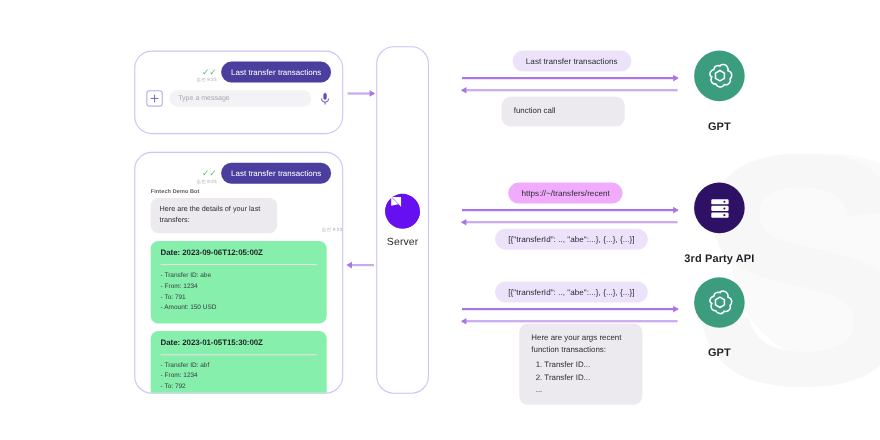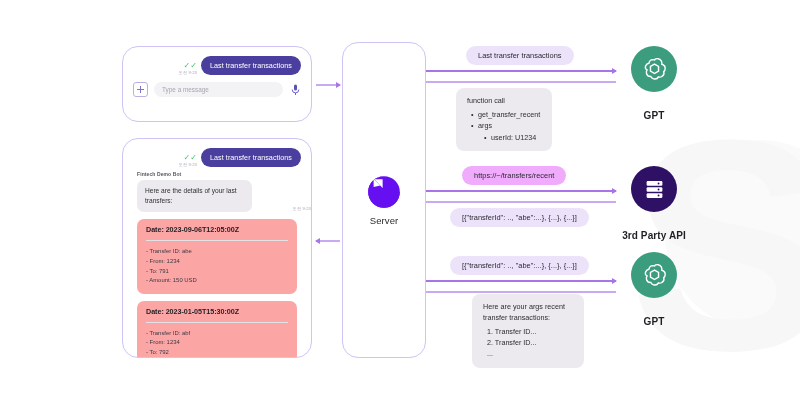--- a/index.html
+++ b/index.html
@@ -157,21 +157,21 @@
     margin-right: 38px;
     position: relative;
   }
   .in-row {
     display: flex;
     align-items: flex-end;
     gap: 3px;
   }
   .in-row .timestamp { padding-bottom: 1px; }
   .card {
-    background: #fca5a5;
+    background: #86efac;
     border-radius: 7px;
     margin: 7px 14px 0 14px;
     padding: 6px 9px 8px 9px;
   }
   .card-date {
     font-size: 7.2px;
     font-weight: 700;
     color: #1f1f24;
     letter-spacing: -0.05px;
     white-space: nowrap;
@@ -184,21 +184,21 @@
   .card-line {
     font-size: 5.9px;
     color: #3a3a42;
     line-height: 1.62;
     white-space: nowrap;
   }
 
   
   #server-box {
     left: 342px; top: 42px;
-    width: 84px; height: 316px;
+    width: 48px; height: 316px;
     display: flex;
     flex-direction: column;
     align-items: center;
     justify-content: center;
     gap: 6px;
   }
   .server-logo {
     width: 34px; height: 34px;
     position: relative;
   }
@@ -388,28 +388,22 @@
         <path d="M6.6 4.0 L13.2 10.6 L6.6 12.0 Z" fill="#ffffff"></path>
       </svg>
     </div>
     <div class="server-label">Server</div>
   </div>
 
   <div class="pill" style="left:466px; top:46px;">Last transfer transactions</div>
   <div class="arrow right dark" style="left:420px; top:70px; width:196px;"></div>
   <div class="arrow left" style="left:420px; top:81px; width:196px;"></div>
 
-  <div class="gray-box" style="left:456px; top:88px; width:96px;">
+  <div class="gray-box" style="left:456px; top:88px; width:112px;">
     <div class="gb-title">function call</div>
-    <ul class="gb-list" id="fc-items">
-        <li>get_transfer_recent</li>
-        <li>args<ul class="gb-list sub">
-            <li>userId: U1234</li>
-          </ul></li>
-      </ul>
   </div>
 
   <div class="node" style="left:616px; top:46px;">
     <div class="node-circle" style="background:#3c9d7e;">
       <svg width="27" height="27" viewBox="0 0 24 24" fill="none" stroke="#ffffff" stroke-width="1.25">
         <path d="M12 3.2c1.9-1.4 4.6-1 5.9 1 .6.9.8 2 .6 3.1 1.7.4 3 1.9 3 3.7 0 1.1-.5 2.2-1.3 2.9.5 1.6-.1 3.4-1.6 4.3-.9.6-2 .7-3.1.4-.8 1.5-2.6 2.2-4.3 1.7-1.1-.3-2-1.1-2.5-2.1-1.7.1-3.3-1-3.8-2.7-.3-1.1-.1-2.2.5-3.1C4 11.6 3.6 9.8 4.4 8.3c.6-1 1.6-1.7 2.7-1.9.2-1.7 1.6-3.1 3.4-3.2.5 0 1 .1 1.5.3z"></path>
         <path d="M12 7.2 15.6 9.3 15.6 13.5 12 15.6 8.4 13.5 8.4 9.3z"></path>
       </svg>
     </div>
     <div class="node-label">GPT</div>
@@ -433,21 +427,21 @@
     </div>
     <div class="node-label">3rd Party API</div>
   </div>
 
   <div class="pill" style="left:450px; top:256px;">[{"transferId": .., "abe":...}, {...}, {...}]</div>
   <div class="arrow right dark" style="left:420px; top:280px; width:196px;"></div>
   <div class="arrow left" style="left:420px; top:291px; width:196px;"></div>
 
   <div class="gray-box" style="left:472px; top:294px; width:112px;">
     <div class="gb-title">Here are your args recent</div>
-    <div class="gb-title">transfer transactions:</div>
+    <div class="gb-title">function transactions:</div>
     <ul class="gb-list ordered" id="fr-items">
         <li>1. Transfer ID...</li>
         <li>2. Transfer ID...</li>
         <li>...</li>
       </ul>
   </div>
 
   <div class="node" style="left:616px; top:252px;">
     <div class="node-circle" style="background:#3c9d7e;">
       <svg width="27" height="27" viewBox="0 0 24 24" fill="none" stroke="#ffffff" stroke-width="1.25">

